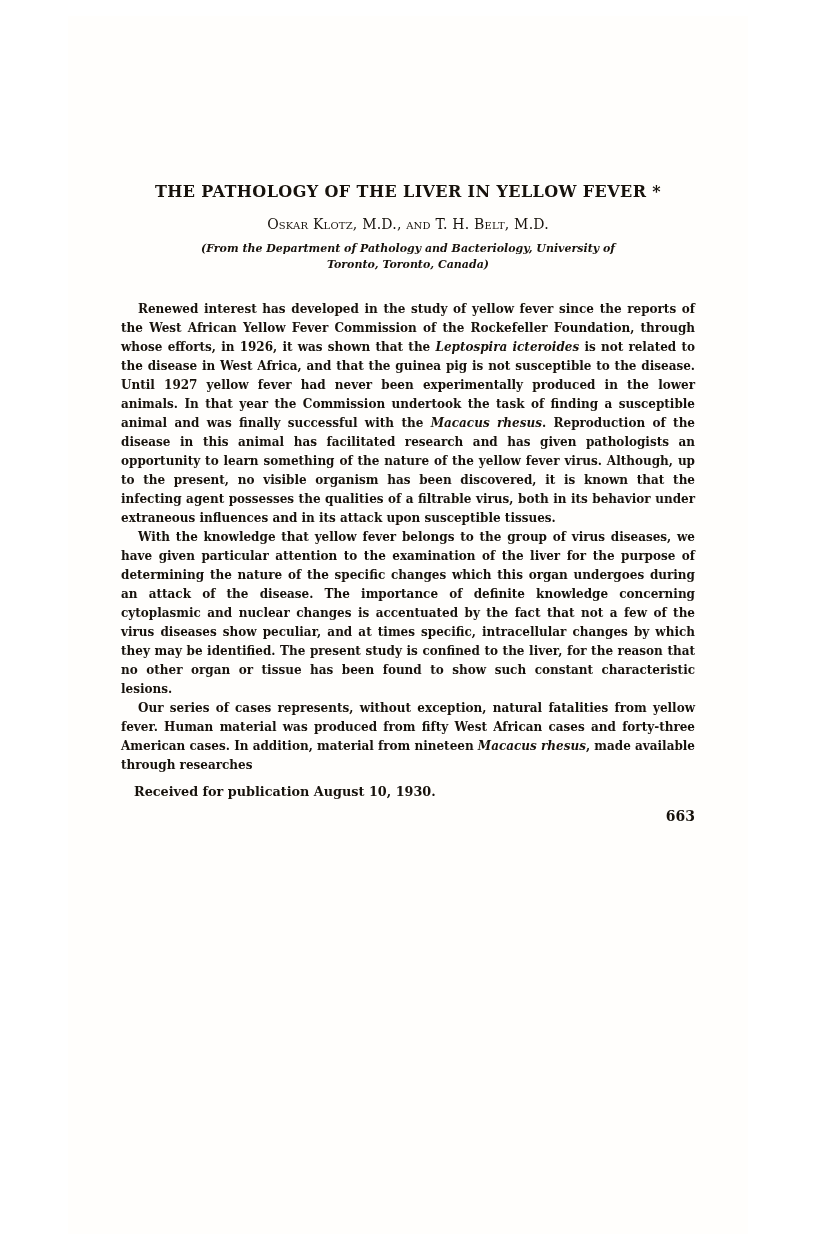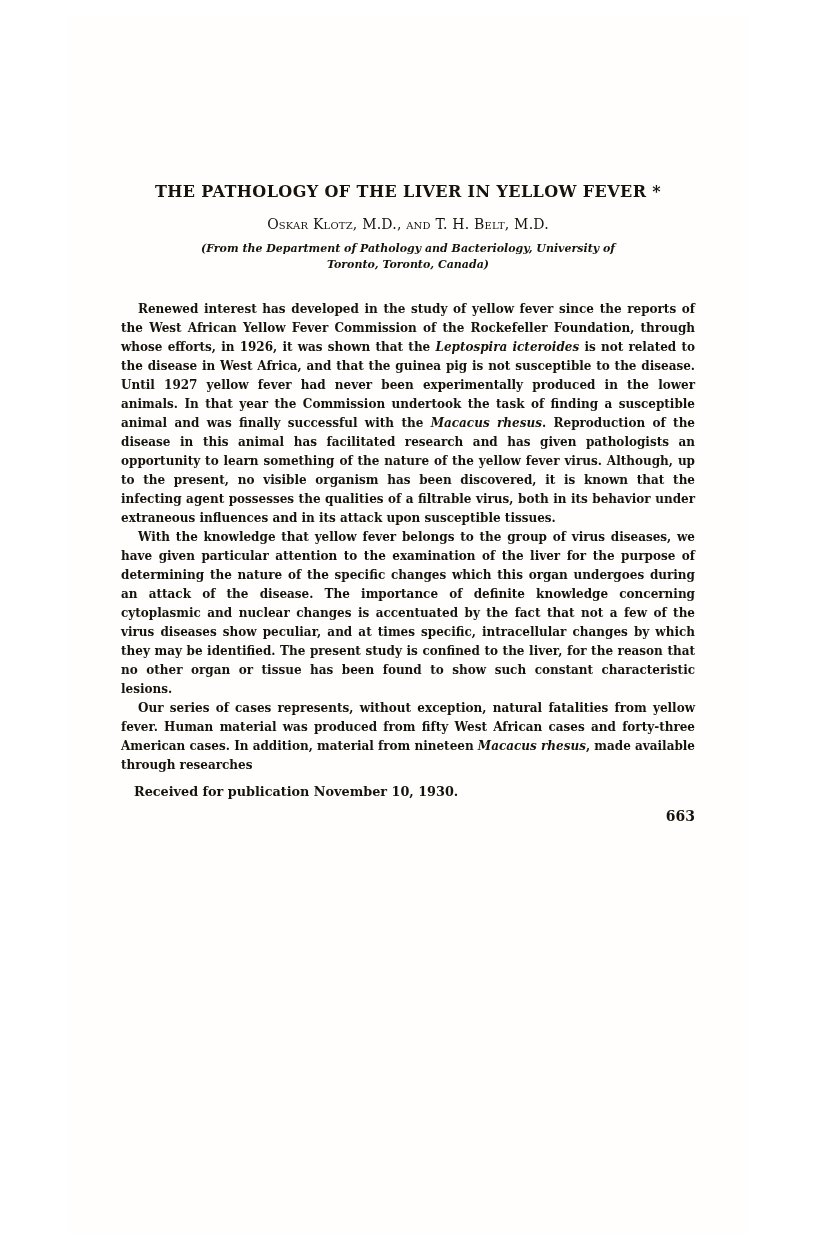--- a/index.html
+++ b/index.html
@@ -83,17 +83,17 @@
   <div class="content">
     <h1 class="article-title">THE PATHOLOGY OF THE LIVER IN YELLOW FEVER *</h1>
     <div class="authors">Oskar Klotz, M.D., and T. H. Belt, M.D.</div>
     <div class="affiliation">(From the Department of Pathology and Bacteriology, University of Toronto, Toronto, Canada)</div>
     <div class="article-body">
         <p class="body-para"><span>Renewed interest has developed in the study of yellow fever since the reports of the West African Yellow Fever Commission of the Rockefeller Foundation, through whose efforts, in 1926, it was shown that the </span><span class="italic">Leptospira icteroides</span><span> is not related to the disease in West Africa, and that the guinea pig is not susceptible to the disease. Until 1927 yellow fever had never been experimentally produced in the lower animals. In that year the Commission undertook the task of finding a susceptible animal and was finally successful with the </span><span class="italic">Macacus rhesus</span><span>. Reproduction of the disease in this animal has facilitated research and has given pathologists an opportunity to learn something of the nature of the yellow fever virus. Although, up to the present, no visible organism has been discovered, it is known that the infecting agent possesses the qualities of a filtrable virus, both in its behavior under extraneous influences and in its attack upon susceptible tissues.</span></p>
         <p class="body-para"><span>With the knowledge that yellow fever belongs to the group of virus diseases, we have given particular attention to the examination of the liver for the purpose of determining the nature of the specific changes which this organ undergoes during an attack of the disease. The importance of definite knowledge concerning cytoplasmic and nuclear changes is accentuated by the fact that not a few of the virus diseases show peculiar, and at times specific, intracellular changes by which they may be identified. The present study is confined to the liver, for the reason that no other organ or tissue has been found to show such constant characteristic lesions.</span></p>
         <p class="body-para"><span>Our series of cases represents, without exception, natural fatalities from yellow fever. Human material was produced from fifty West African cases and forty-three American cases. In addition, material from nineteen </span><span class="italic">Macacus rhesus</span><span>, made available through researches</span></p>
       </div>
     <div class="footnote">
-        <p>Received for publication November 10, 1930.</p>
+        <p>Received for publication August 10, 1930.</p>
       </div>
     <div class="page-number">663</div>
   </div>
 </div>
 
 </body></html>

